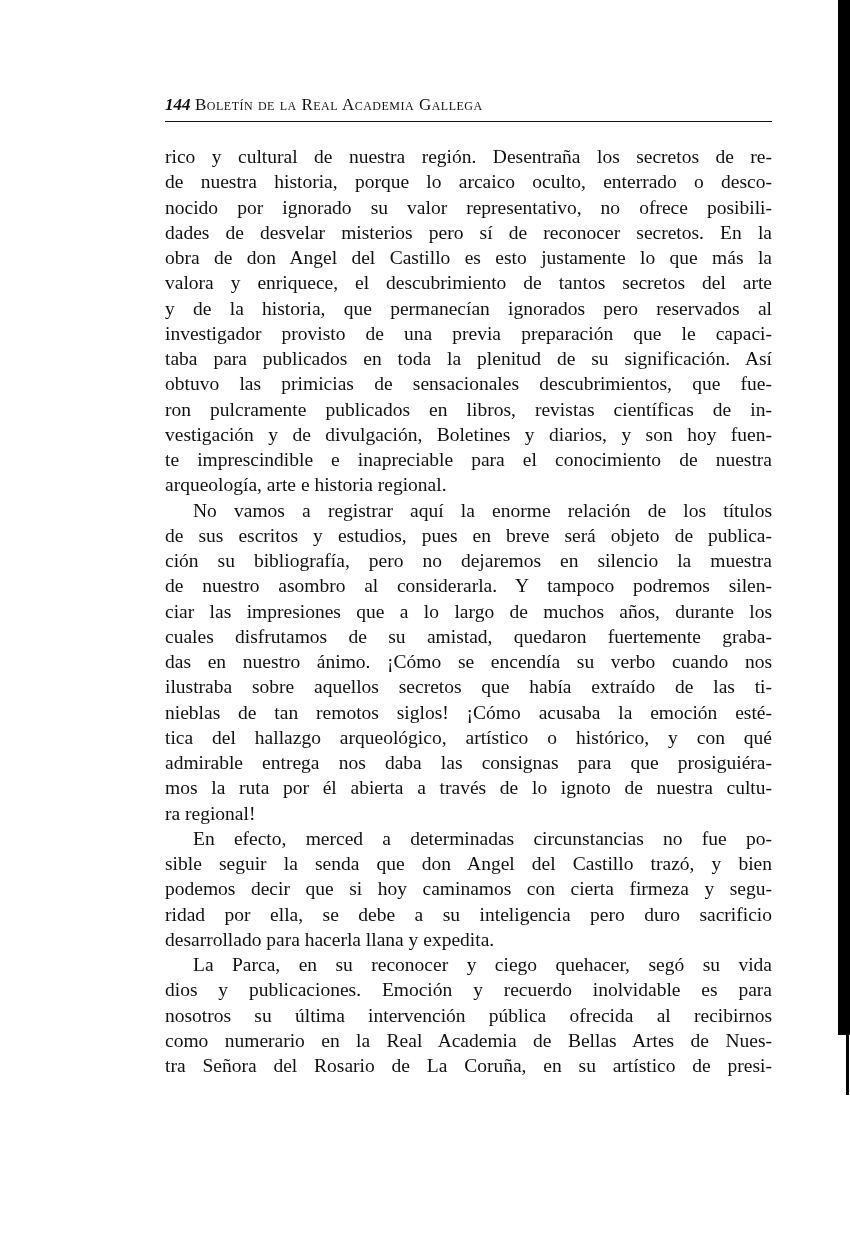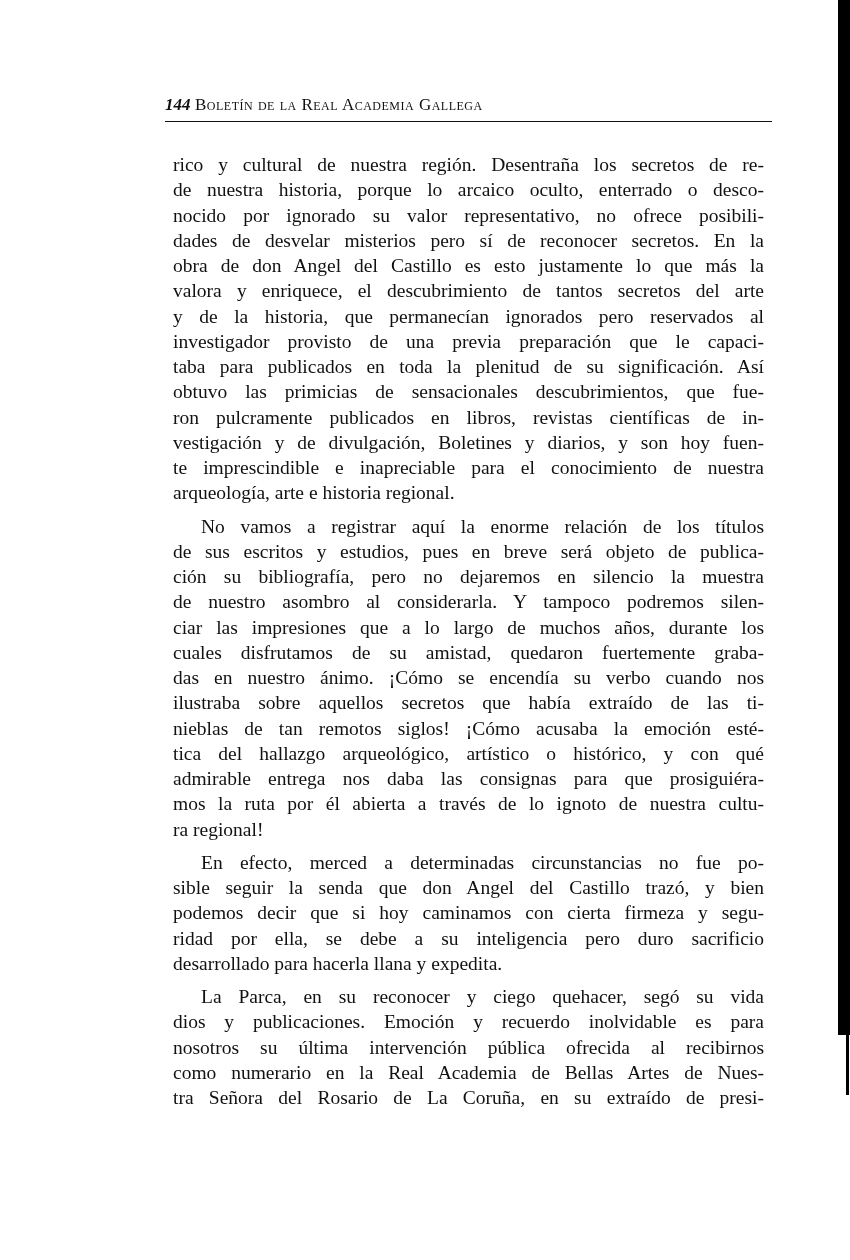--- a/index.html
+++ b/index.html
@@ -68,21 +68,21 @@
     }
     .body-text {
       position: absolute;
       left: 165px;
       top: 144px;
       width: 607px;
       font-size: 19.5px;
       line-height: 25.25px;
     }
     .paragraph {
-      margin: 8px;
+      margin: 0;
     }
     .line {
       display: block;
       text-align: justify;
       text-align-last: justify;
       white-space: nowrap;
       height: 25.25px;
       overflow: visible;
     }
     .line.last {
@@ -141,15 +141,15 @@
       <span class="line">sible seguir la senda que don Angel del Castillo trazó, y bien</span>
       <span class="line">podemos decir que si hoy caminamos con cierta firmeza y segu-</span>
       <span class="line">ridad por ella, se debe a su inteligencia pero duro sacrificio</span>
       <span class="line last">desarrollado para hacerla llana y expedita.</span>
     </div>
     <div class="paragraph">
       <span class="line indent">La Parca, en su reconocer y ciego quehacer, segó su vida</span>
       <span class="line">dios y publicaciones. Emoción y recuerdo inolvidable es para</span>
       <span class="line">nosotros su última intervención pública ofrecida al recibirnos</span>
       <span class="line">como numerario en la Real Academia de Bellas Artes de Nues-</span>
-      <span class="line">tra Señora del Rosario de La Coruña, en su extraído de presi-</span>
+      <span class="line">tra Señora del Rosario de La Coruña, en su artístico de presi-</span>
     </div>
   </div>
 
 </body></html>

